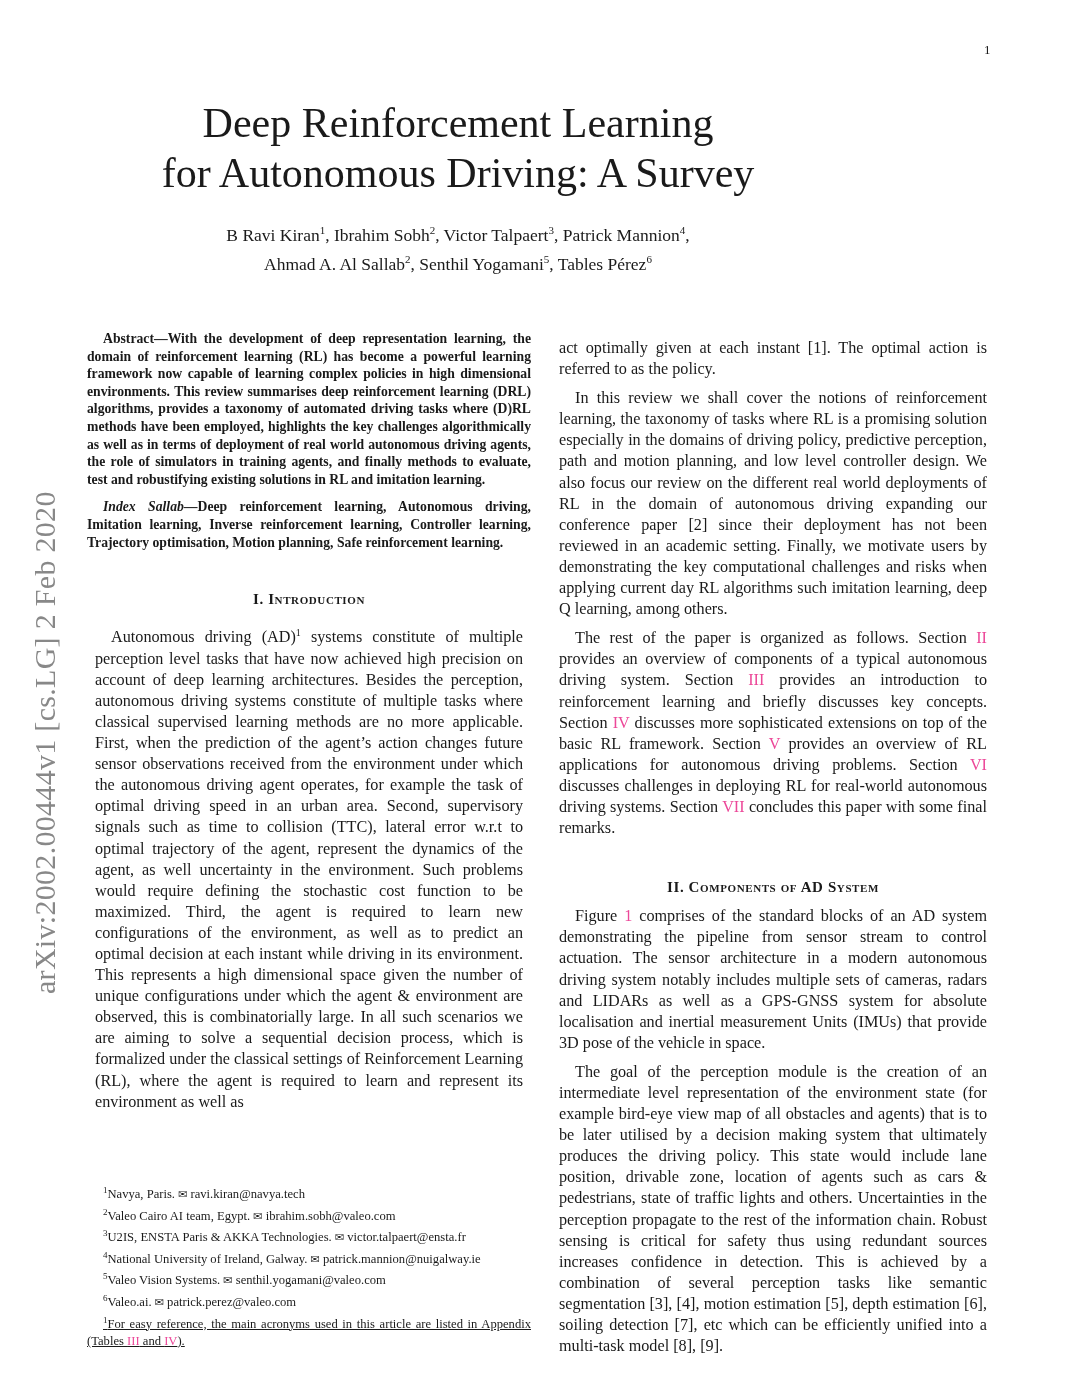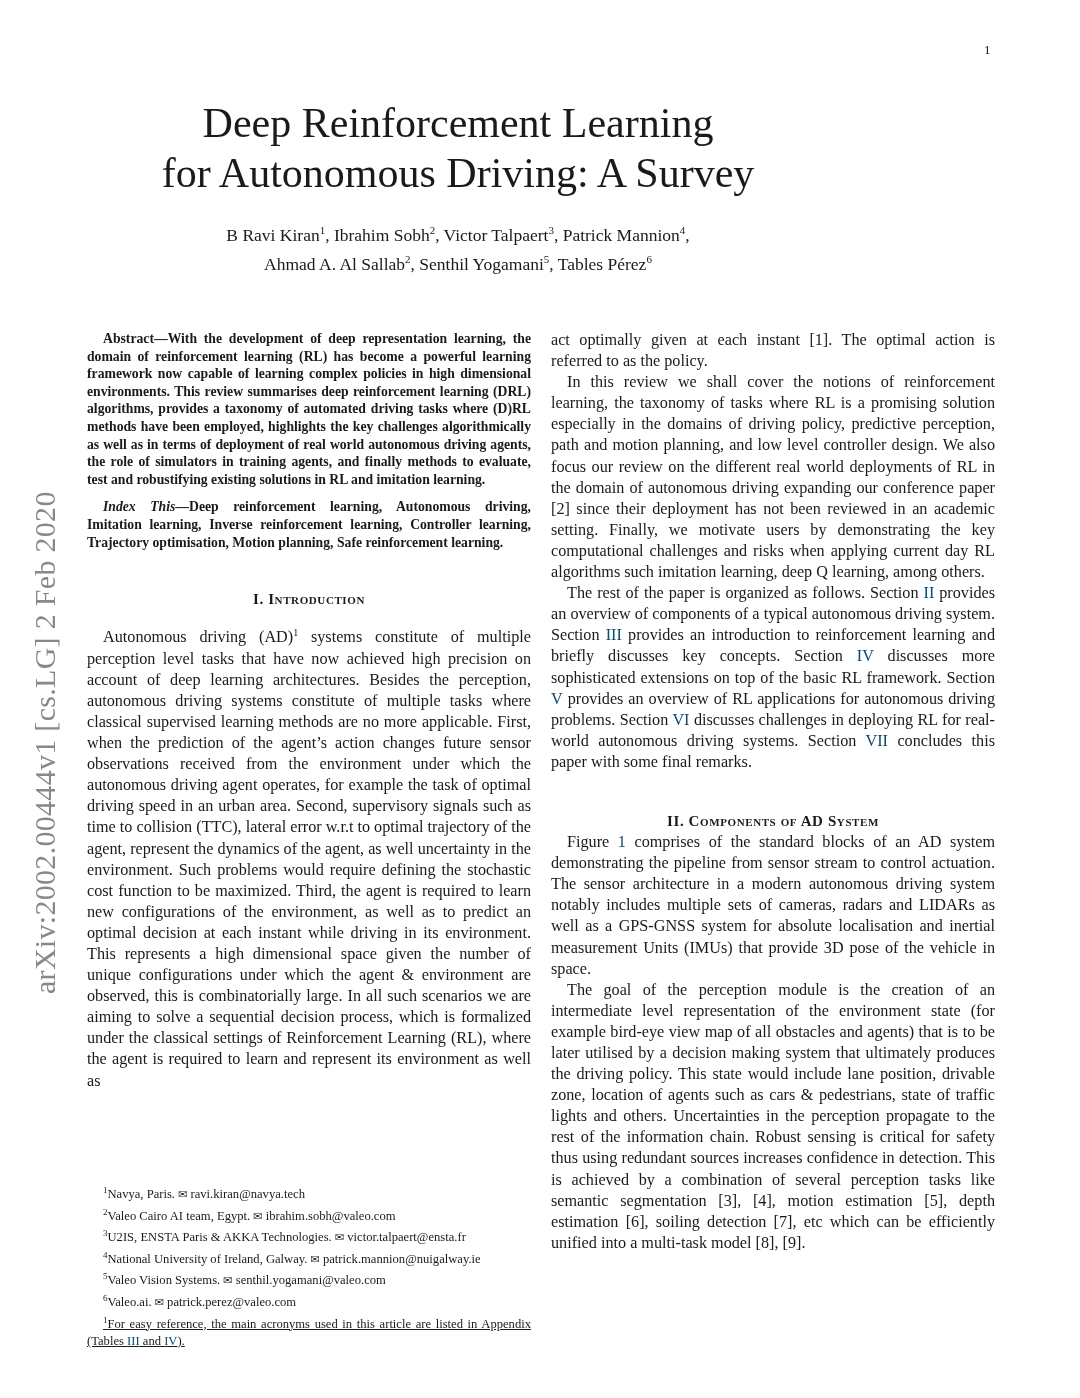--- a/index.html
+++ b/index.html
@@ -14,23 +14,23 @@
              font-size: 17.5px; line-height: 24px; }
   .authors sup { font-size: 11px; }
   .col { position: absolute; width: 444px; font-size: 16.2px; line-height: 21.1px; text-align: justify; }
   .col-left { left: 87px; top: 330px; }
   .col-right { left: 551px; top: 330px; }
   .abstract { font-weight: bold; font-size: 13.7px; line-height: 17.6px; text-indent: 16px; margin: 0; }
   .abstract .lead { font-weight: bold; }
   .index-terms { font-weight: bold; font-size: 13.7px; line-height: 17.6px; text-indent: 16px; margin: 10px 0 0 0; }
   .index-terms .lead { font-style: italic; }
   .section-heading { text-align: center; font-size: 15px; font-variant: small-caps; letter-spacing: 0.6px; margin: 0; }
-  .para { margin: 0; text-indent: 16px; }
+  .para { margin: 8px; text-indent: 16px; }
   .para.noindent { text-indent: 0; }
-  .link { color: #0c4a6e; }
+  .link { color: #ec4899; }
   .footnotes { position: absolute; left: 87px; top: 1182px; width: 444px; font-size: 12.6px; line-height: 17.4px; }
   .footnotes .fn { text-indent: 16px; margin: 0; }
   .footnotes sup { font-size: 9px; }
   .footnotes .mail { font-family: "DejaVu Sans", sans-serif; font-size: 11px; }
   .footnotes .fn-last { text-align: justify; text-decoration: underline; }
 </style>
 </head>
 <body>
 
 <div class="page-number">1</div>
@@ -51,21 +51,21 @@
   </div>
   <div>
     <span>Ahmad A. Al Sallab</span><sup>2</sup>,
     <span>Senthil Yogamani</span><sup>5</sup>,
     <span>Tables Pérez</span><sup>6</sup>
   </div>
 </div>
 
 <div class="col col-left">
   <p class="abstract"><span class="lead">Abstract</span><span>—With the development of deep representation learning, the domain of reinforcement learning (RL) has become a powerful learning framework now capable of learning complex policies in high dimensional environments. This review summarises deep reinforcement learning (DRL) algorithms, provides a taxonomy of automated driving tasks where (D)RL methods have been employed, highlights the key challenges algorithmically as well as in terms of deployment of real world autonomous driving agents, the role of simulators in training agents, and finally methods to evaluate, test and robustifying existing solutions in RL and imitation learning.</span></p>
-  <p class="index-terms"><span class="lead">Index This</span><span>—Deep reinforcement learning, Autonomous driving, Imitation learning, Inverse reinforcement learning, Controller learning, Trajectory optimisation, Motion planning, Safe reinforcement learning.</span></p>
+  <p class="index-terms"><span class="lead">Index Sallab</span><span>—Deep reinforcement learning, Autonomous driving, Imitation learning, Inverse reinforcement learning, Controller learning, Trajectory optimisation, Motion planning, Safe reinforcement learning.</span></p>
 
   <h2 class="section-heading" style="margin-top:38px;margin-bottom:12px;">I. Introduction</h2>
 
   <p class="para"><span>Autonomous driving (AD)</span><sup class="link" style="color:#1a1a1a;font-size:10px;">1</sup><span> systems constitute of multiple perception level tasks that have now achieved high precision on account of deep learning architectures. Besides the perception, autonomous driving systems constitute of multiple tasks where classical supervised learning methods are no more applicable. First, when the prediction of the agent’s action changes future sensor observations received from the environment under which the autonomous driving agent operates, for example the task of optimal driving speed in an urban area. Second, supervisory signals such as time to collision (TTC), lateral error w.r.t to optimal trajectory of the agent, represent the dynamics of the agent, as well uncertainty in the environment. Such problems would require defining the stochastic cost function to be maximized. Third, the agent is required to learn new configurations of the environment, as well as to predict an optimal decision at each instant while driving in its environment. This represents a high dimensional space given the number of unique configurations under which the agent &amp; environment are observed, this is combinatorially large. In all such scenarios we are aiming to solve a sequential decision process, which is formalized under the classical settings of Reinforcement Learning (RL), where the agent is required to learn and represent its environment as well as</span></p>
 </div>
 
 <div class="footnotes">
   <p class="fn"><sup>1</sup><span>Navya, Paris. </span><span class="mail">✉</span> <span>ravi.kiran@navya.tech</span></p>
   <p class="fn"><sup>2</sup><span>Valeo Cairo AI team, Egypt. </span><span class="mail">✉</span> <span>ibrahim.sobh@valeo.com</span></p>
   <p class="fn"><sup>3</sup><span>U2IS, ENSTA Paris &amp; AKKA Technologies. </span><span class="mail">✉</span> <span>victor.talpaert@ensta.fr</span></p>

